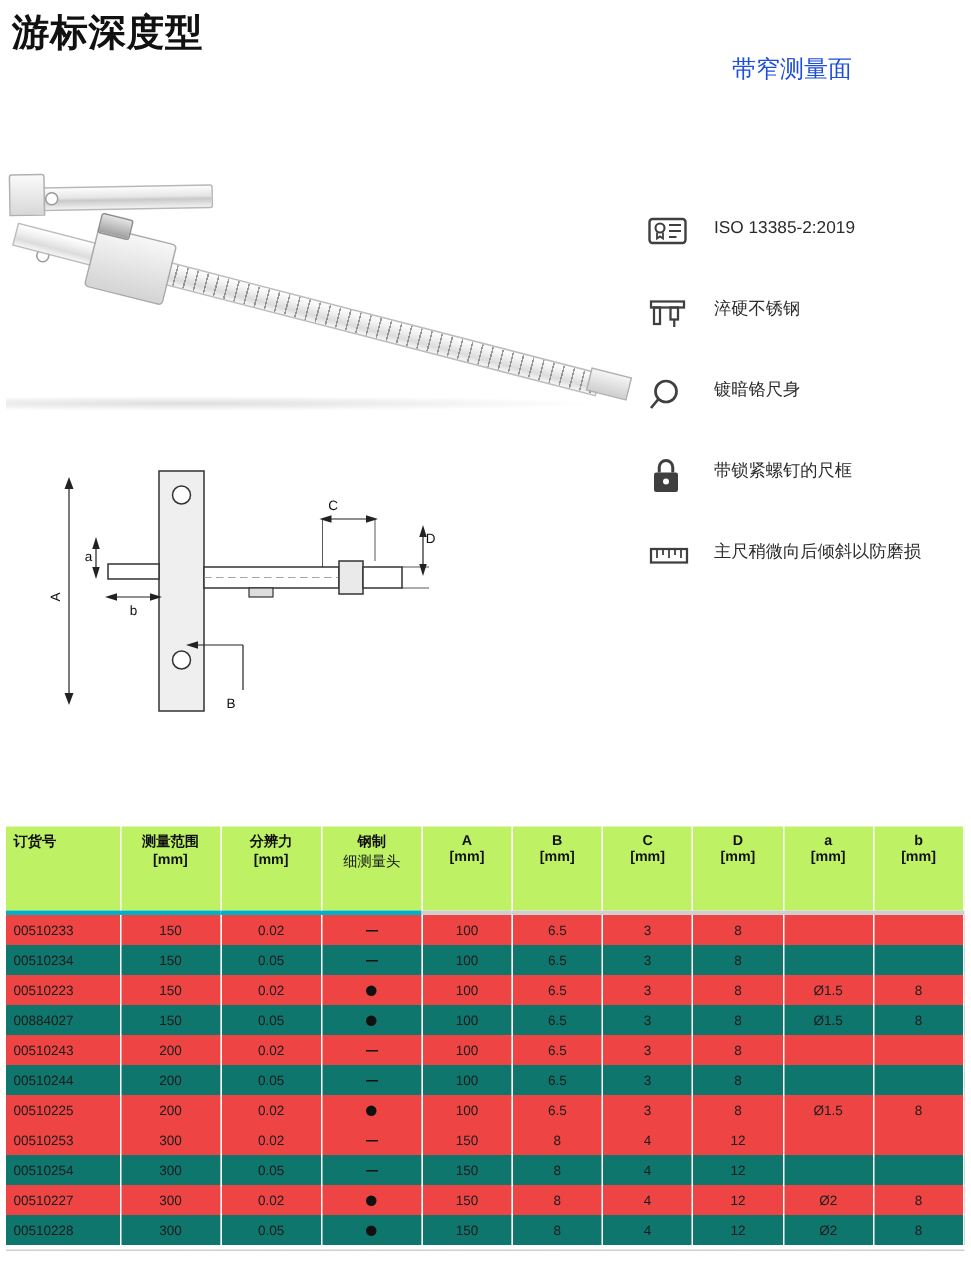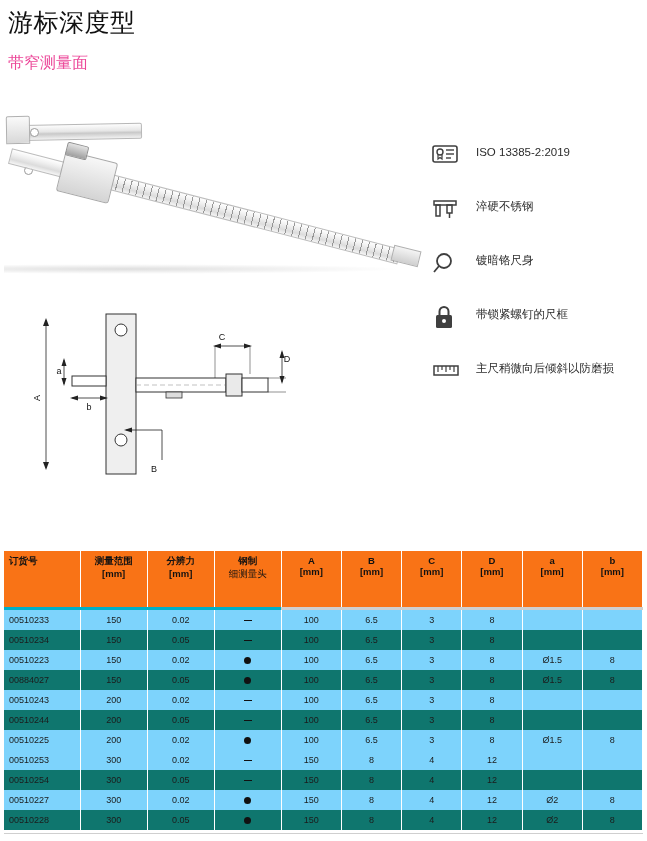--- a/index.html
+++ b/index.html
@@ -23,31 +23,32 @@
 
   
   .header {
     position: absolute;
     left: 8px;
     top: 8px;
     width: 560px;
   }
   .title {
     font-size: 25px;
-    font-weight: 400;
+    font-weight: 700;
     color: #111111;
     letter-spacing: 0.5px;
     line-height: 1.15;
   }
   .subtitle {
     font-size: 16px;
     font-weight: 400;
-    color: #ec4899;
-    margin-top: 16px;
+    color: #1d4ed8;
+    margin-top: 0;
     line-height: 1.2;
+    text-align: right;
   }
 
   
   .photo-area {
     position: absolute;
     left: 0px;
     top: 96px;
     width: 420px;
     height: 190px;
   }
@@ -195,21 +196,21 @@
     top: 551px;
     width: 639px;
   }
   table.spec {
     border-collapse: collapse;
     width: 639px;
     font-size: 9px;
     color: #1b1b1b;
   }
   table.spec thead th {
-    background: #f97316;
+    background: #bef264;
     font-weight: 700;
     font-size: 9.5px;
     color: #111;
     vertical-align: top;
     padding: 4px 3px;
     border-right: 1px solid #ffffff;
     text-align: center;
     height: 48px;
   }
   table.spec thead th.first {
@@ -234,21 +235,21 @@
   table.spec tbody td {
     padding: 3px 3px;
     border-right: 1px solid #ffffff;
     text-align: center;
     height: 14px;
   }
   table.spec tbody td.first {
     text-align: left;
     padding-left: 5px;
   }
-  table.spec tbody tr.odd td { background: #7dd3fc; }
+  table.spec tbody tr.odd td { background: #ef4444; }
   table.spec tbody tr.even td { background: #0f766e; }
   .dot {
     display: inline-block;
     width: 7px;
     height: 7px;
     border-radius: 50%;
     background: #111;
     vertical-align: middle;
   }
   .dash {

